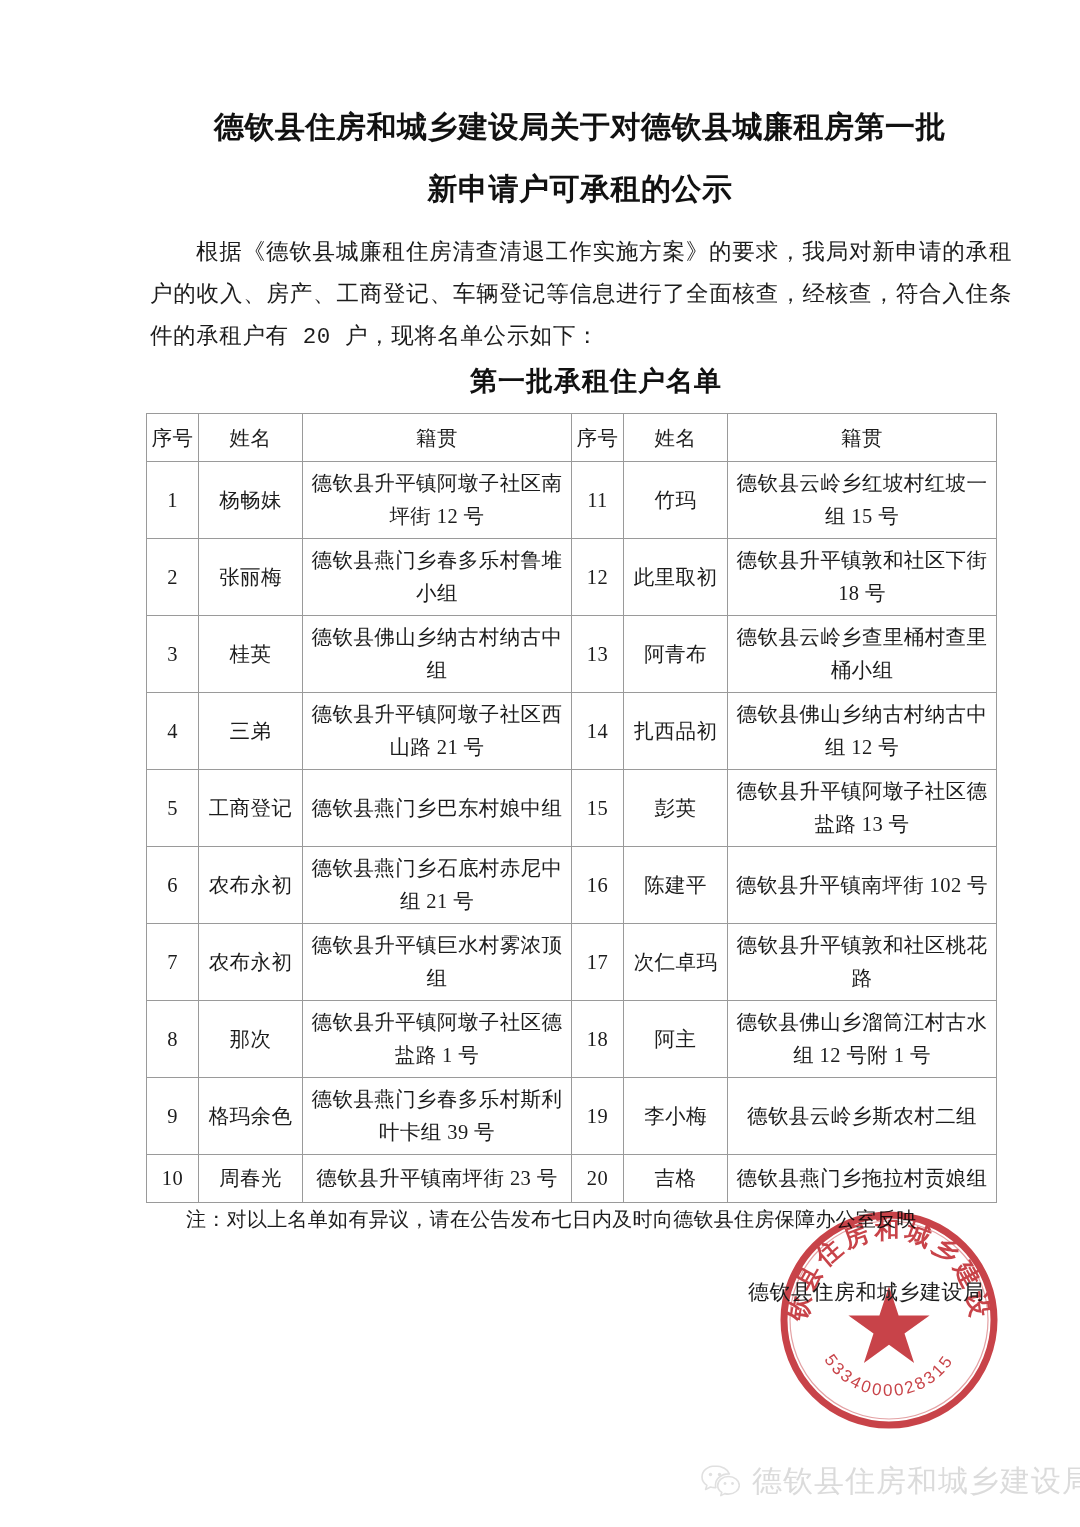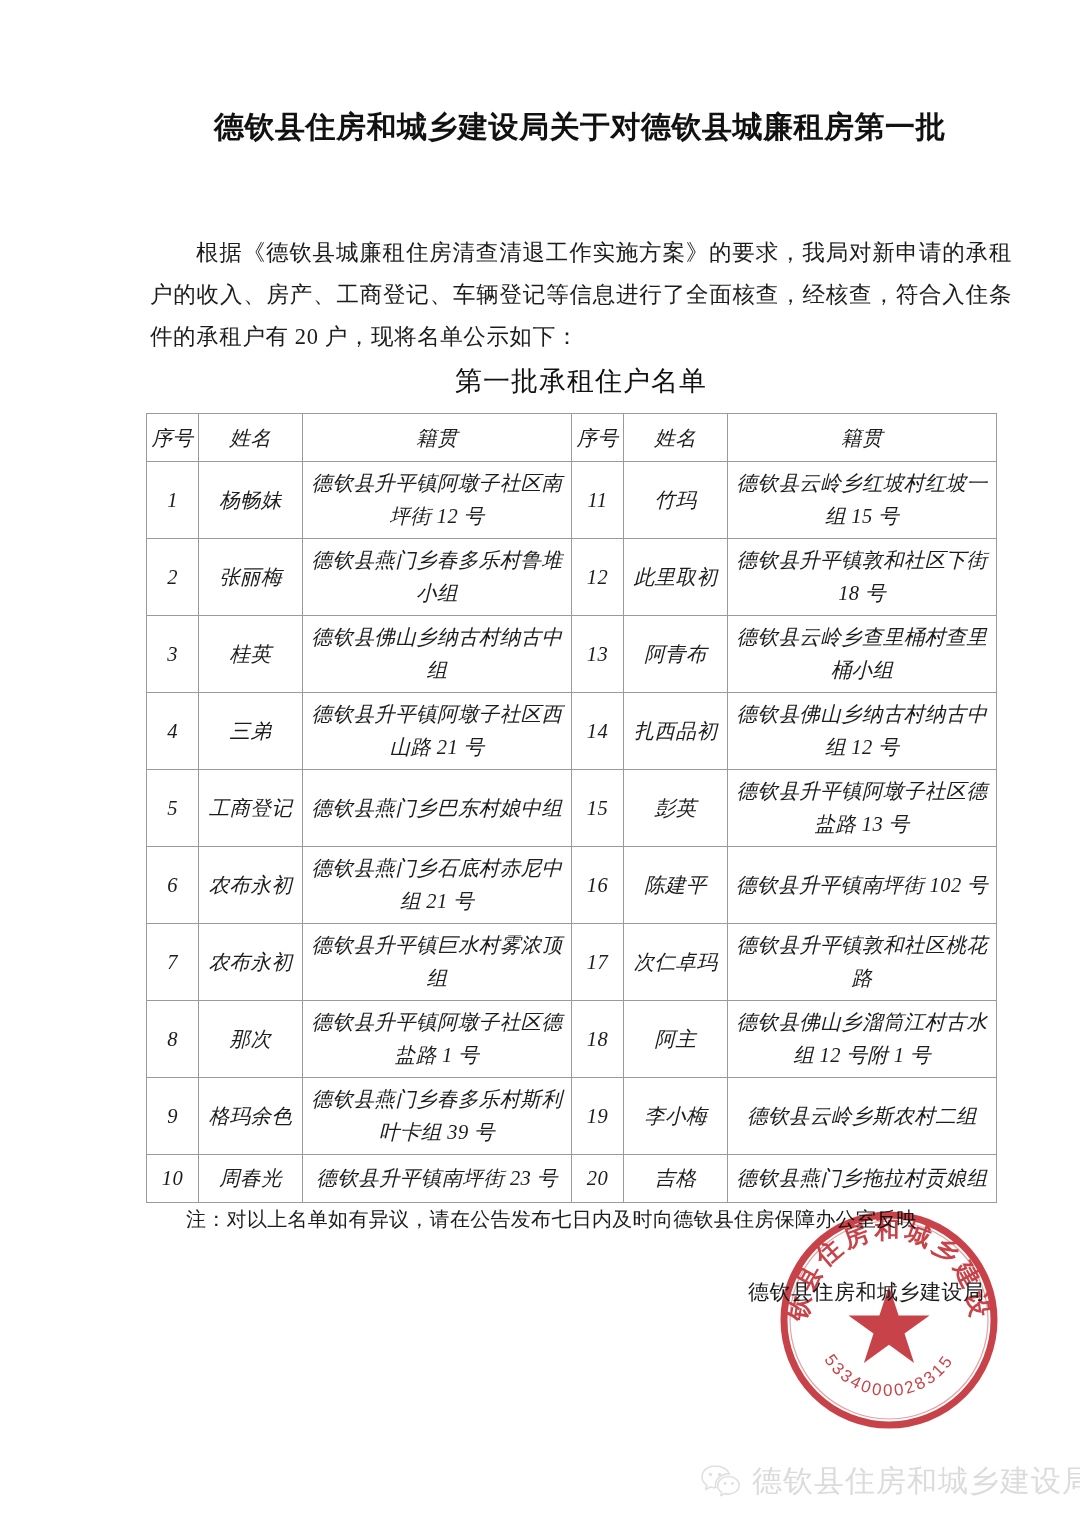--- a/index.html
+++ b/index.html
@@ -46,50 +46,50 @@
     left: 110px;
     top: 232px;
     width: 862px;
     font-size: 22.5px;
     line-height: 42px;
     text-align: justify;
     text-justify: inter-ideograph;
     text-indent: 46px;
     color: #1c1c1c;
     letter-spacing: 0.6px;
+    font-family: Liberation Mono, monospace;
   }
 
   
   .list-title {
     position: absolute;
-    left: 110px;
+    left: 125px;
     top: 362px;
     width: 862px;
     text-align: center;
-    font-weight: normal;
+    font-weight: bold;
     font-size: 27px;
     line-height: 38px;
     color: #111;
     letter-spacing: 1px;
   }
 
   
   .roster-wrap {
     position: absolute;
     left: 106px;
     top: 413px;
     width: 850px;
   }
   table.roster {
     width: 850px;
     border-collapse: collapse;
     table-layout: fixed;
     font-size: 20.5px;
     color: #1c1c1c;
-    font-style: italic;
   }
   table.roster td, table.roster th {
     border: 1px solid #9a9a9a;
     text-align: center;
     vertical-align: middle;
     padding: 5px 4px;
     font-weight: normal;
     line-height: 33px;
     letter-spacing: 0.4px;
   }
@@ -165,20 +165,21 @@
   }
   .wechat-ico { width: 40px; height: 34px; display: block; }
 </style>
 </head>
 <body>
 
 <div class="page">
 
   <div class="doc-title">
     <span class="tline">德钦县住房和城乡建设局关于对德钦县城廉租房第一批</span>
+    <span class="tline">新申请户可承租的公示</span>
   </div>
 
   <div class="body-para">根据《德钦县城廉租住房清查清退工作实施方案》的要求，我局对新申请的承租户的收入、房产、工商登记、车辆登记等信息进行了全面核查，经核查，符合入住条件的承租户有 20 户，现将名单公示如下：</div>
 
   <div class="list-title">第一批承租住户名单</div>
 
   <div class="roster-wrap">
     <table class="roster">
       <colgroup>
         <col class="c-idx">

